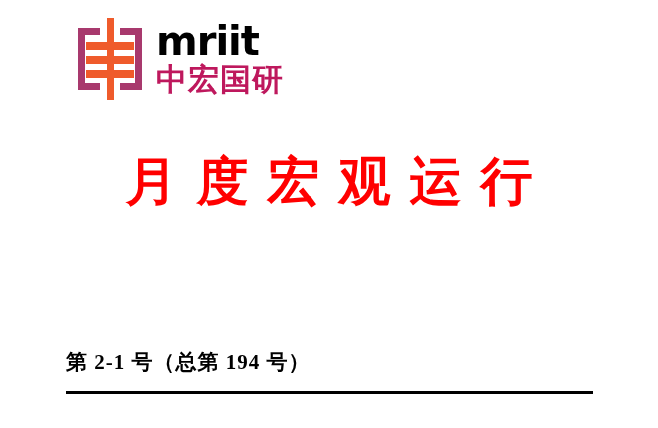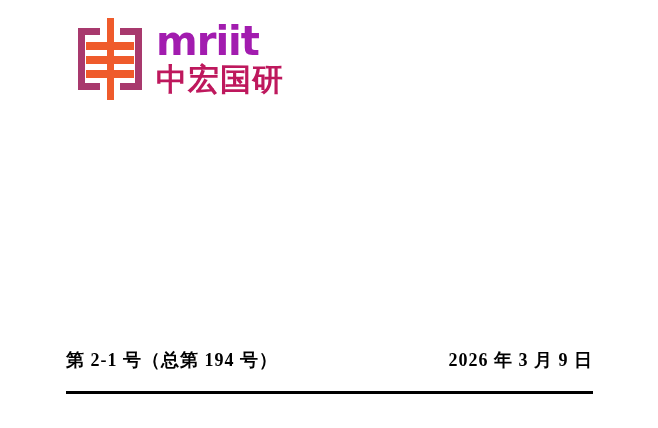--- a/index.html
+++ b/index.html
@@ -82,21 +82,21 @@
     margin-left: 12px;
     display: flex;
     flex-direction: column;
     justify-content: center;
   }
   .logo-word {
     font-family: "DejaVu Sans", "Liberation Sans", sans-serif;
     font-size: 40px;
     font-weight: 700;
     letter-spacing: -1px;
-    color: #a21caf;
+    color: #000000;
     line-height: 0.95;
   }
   .logo-cn {
     font-family: "DejaVu Sans", "Liberation Sans", sans-serif;
     font-size: 31px;
     font-weight: 700;
     letter-spacing: 1px;
     color: #be185d;
     line-height: 1.1;
     margin-top: 2px;
@@ -125,21 +125,21 @@
   .footer {
     position: absolute;
     left: 66px;
     right: 65px;
     top: 348px;
     display: flex;
     justify-content: space-between;
     align-items: baseline;
     font-family: "Liberation Serif", "DejaVu Serif", serif;
     font-weight: 700;
-    font-size: 18px;
+    font-size: 21px;
     color: #000000;
     letter-spacing: 1px;
   }
   .rule {
     position: absolute;
     left: 66px;
     top: 391px;
     width: 527px;
     height: 3px;
     background: #000000;
@@ -164,22 +164,22 @@
     </div>
 
     <div class="logo-type">
       <div class="logo-word">mriit</div>
       <div class="logo-cn">中宏国研</div>
     </div>
 
   </div>
 
   <div class="title-block">
+    <div class="title-line">月度宏观运行</div>
   </div>
 
   <div class="footer">
     <div>第 2-1 号（总第 194 号）</div>
-    <div>2026 年 3 月 9 日</div>
   </div>
 
   <div class="rule"></div>
 
 </div>
 
 </body></html>

